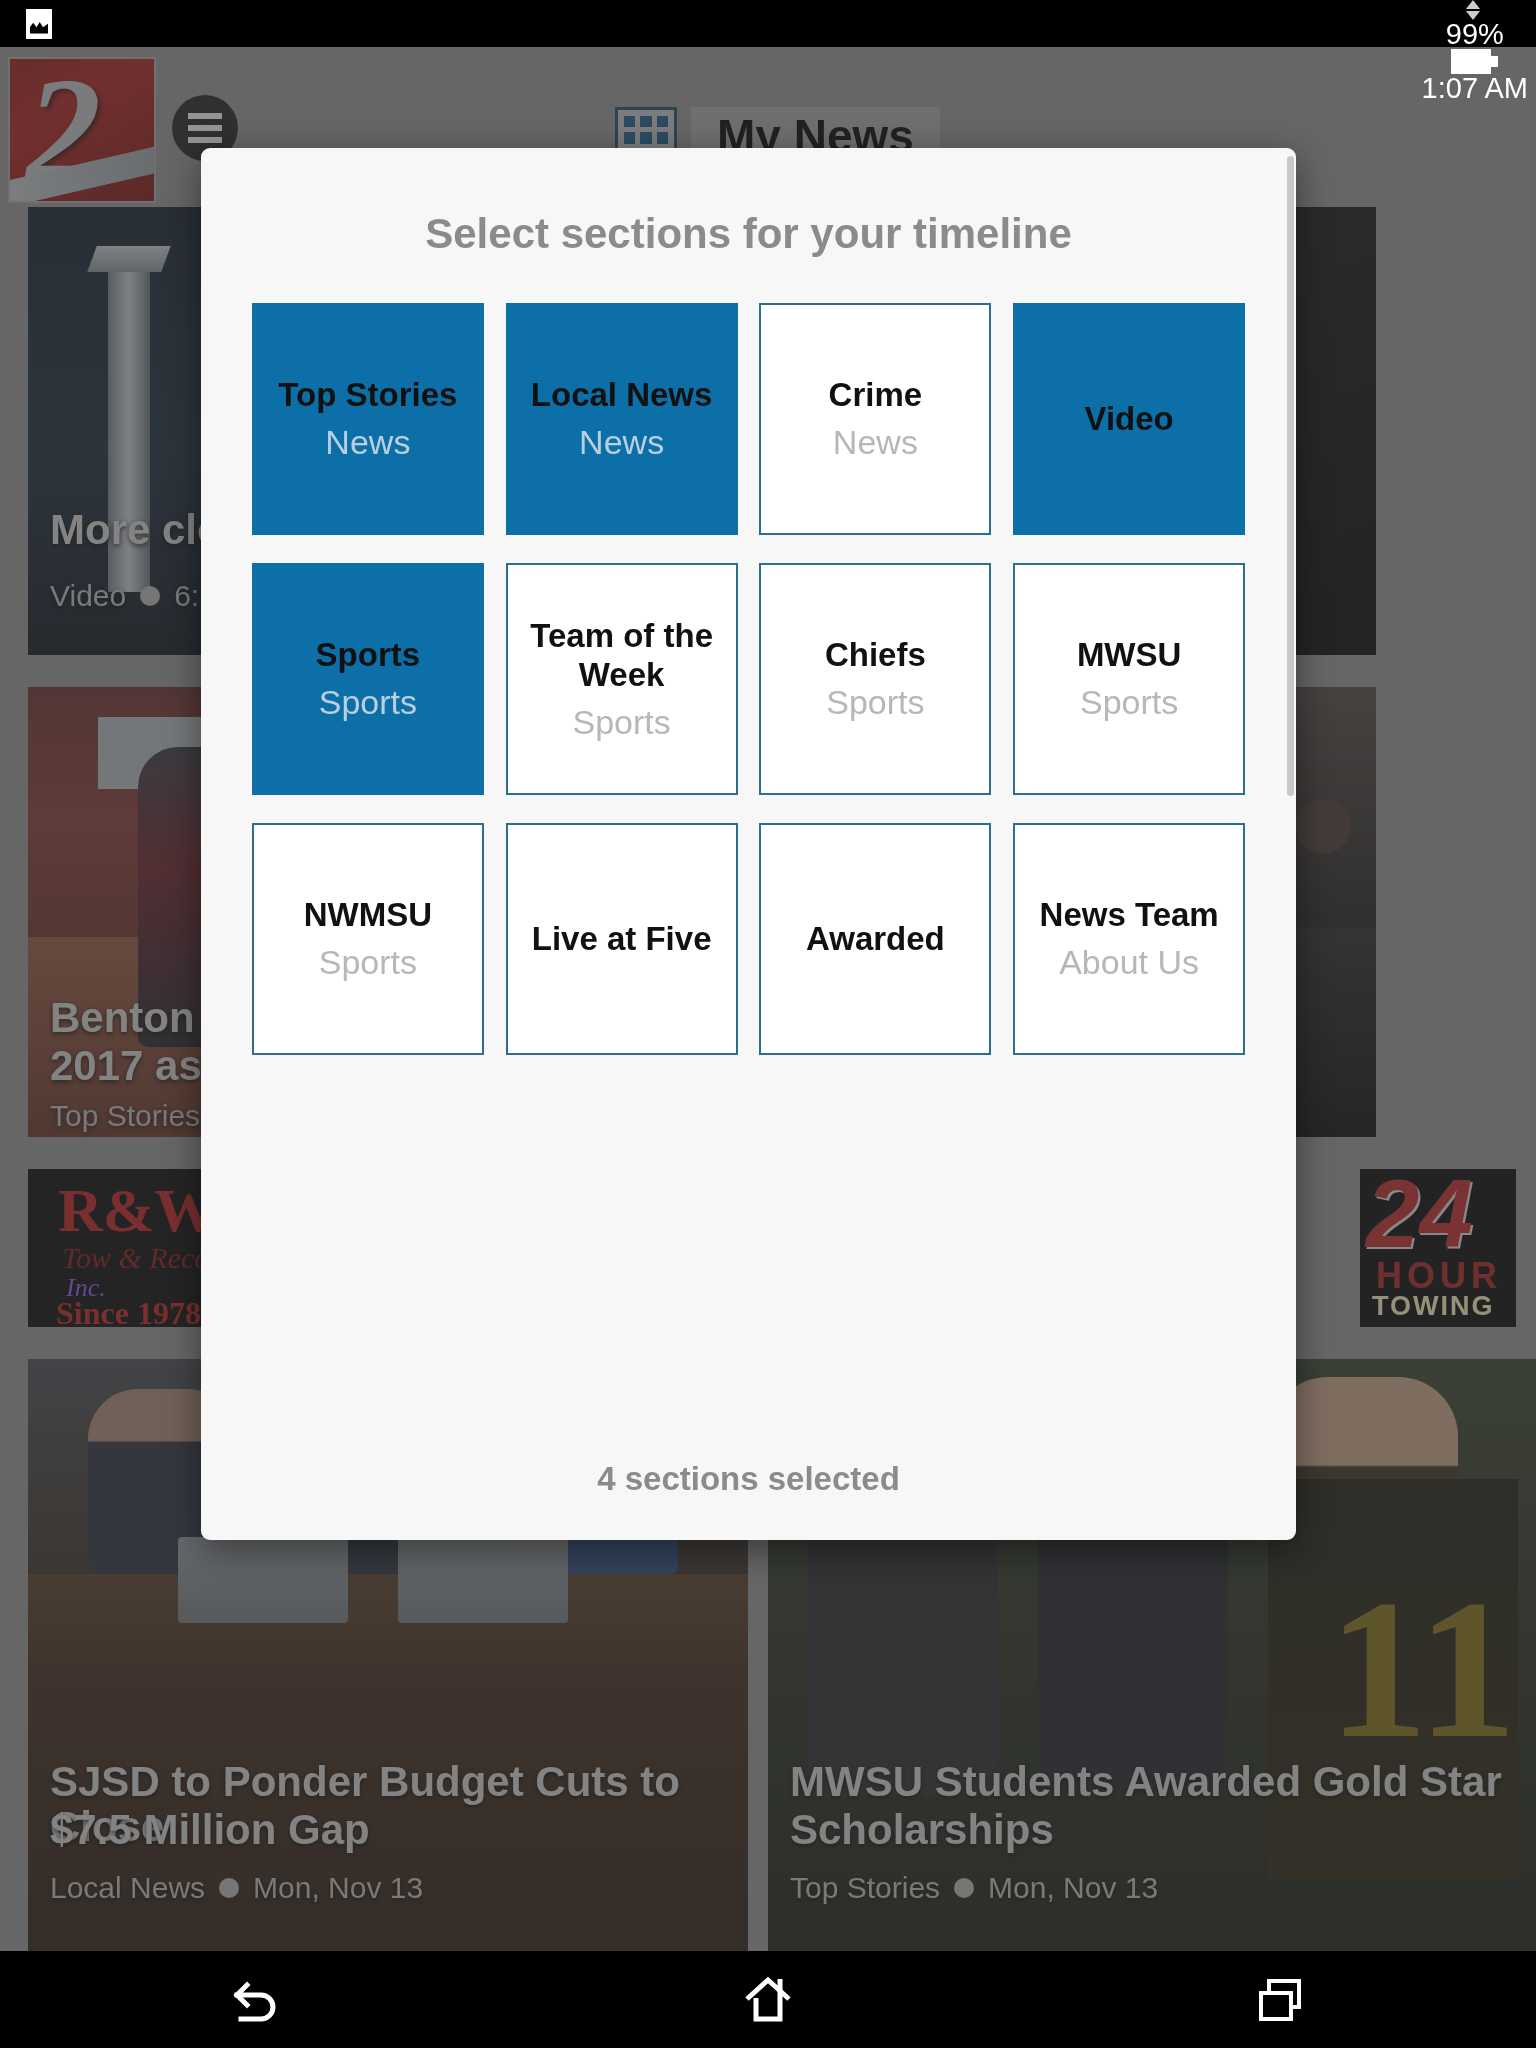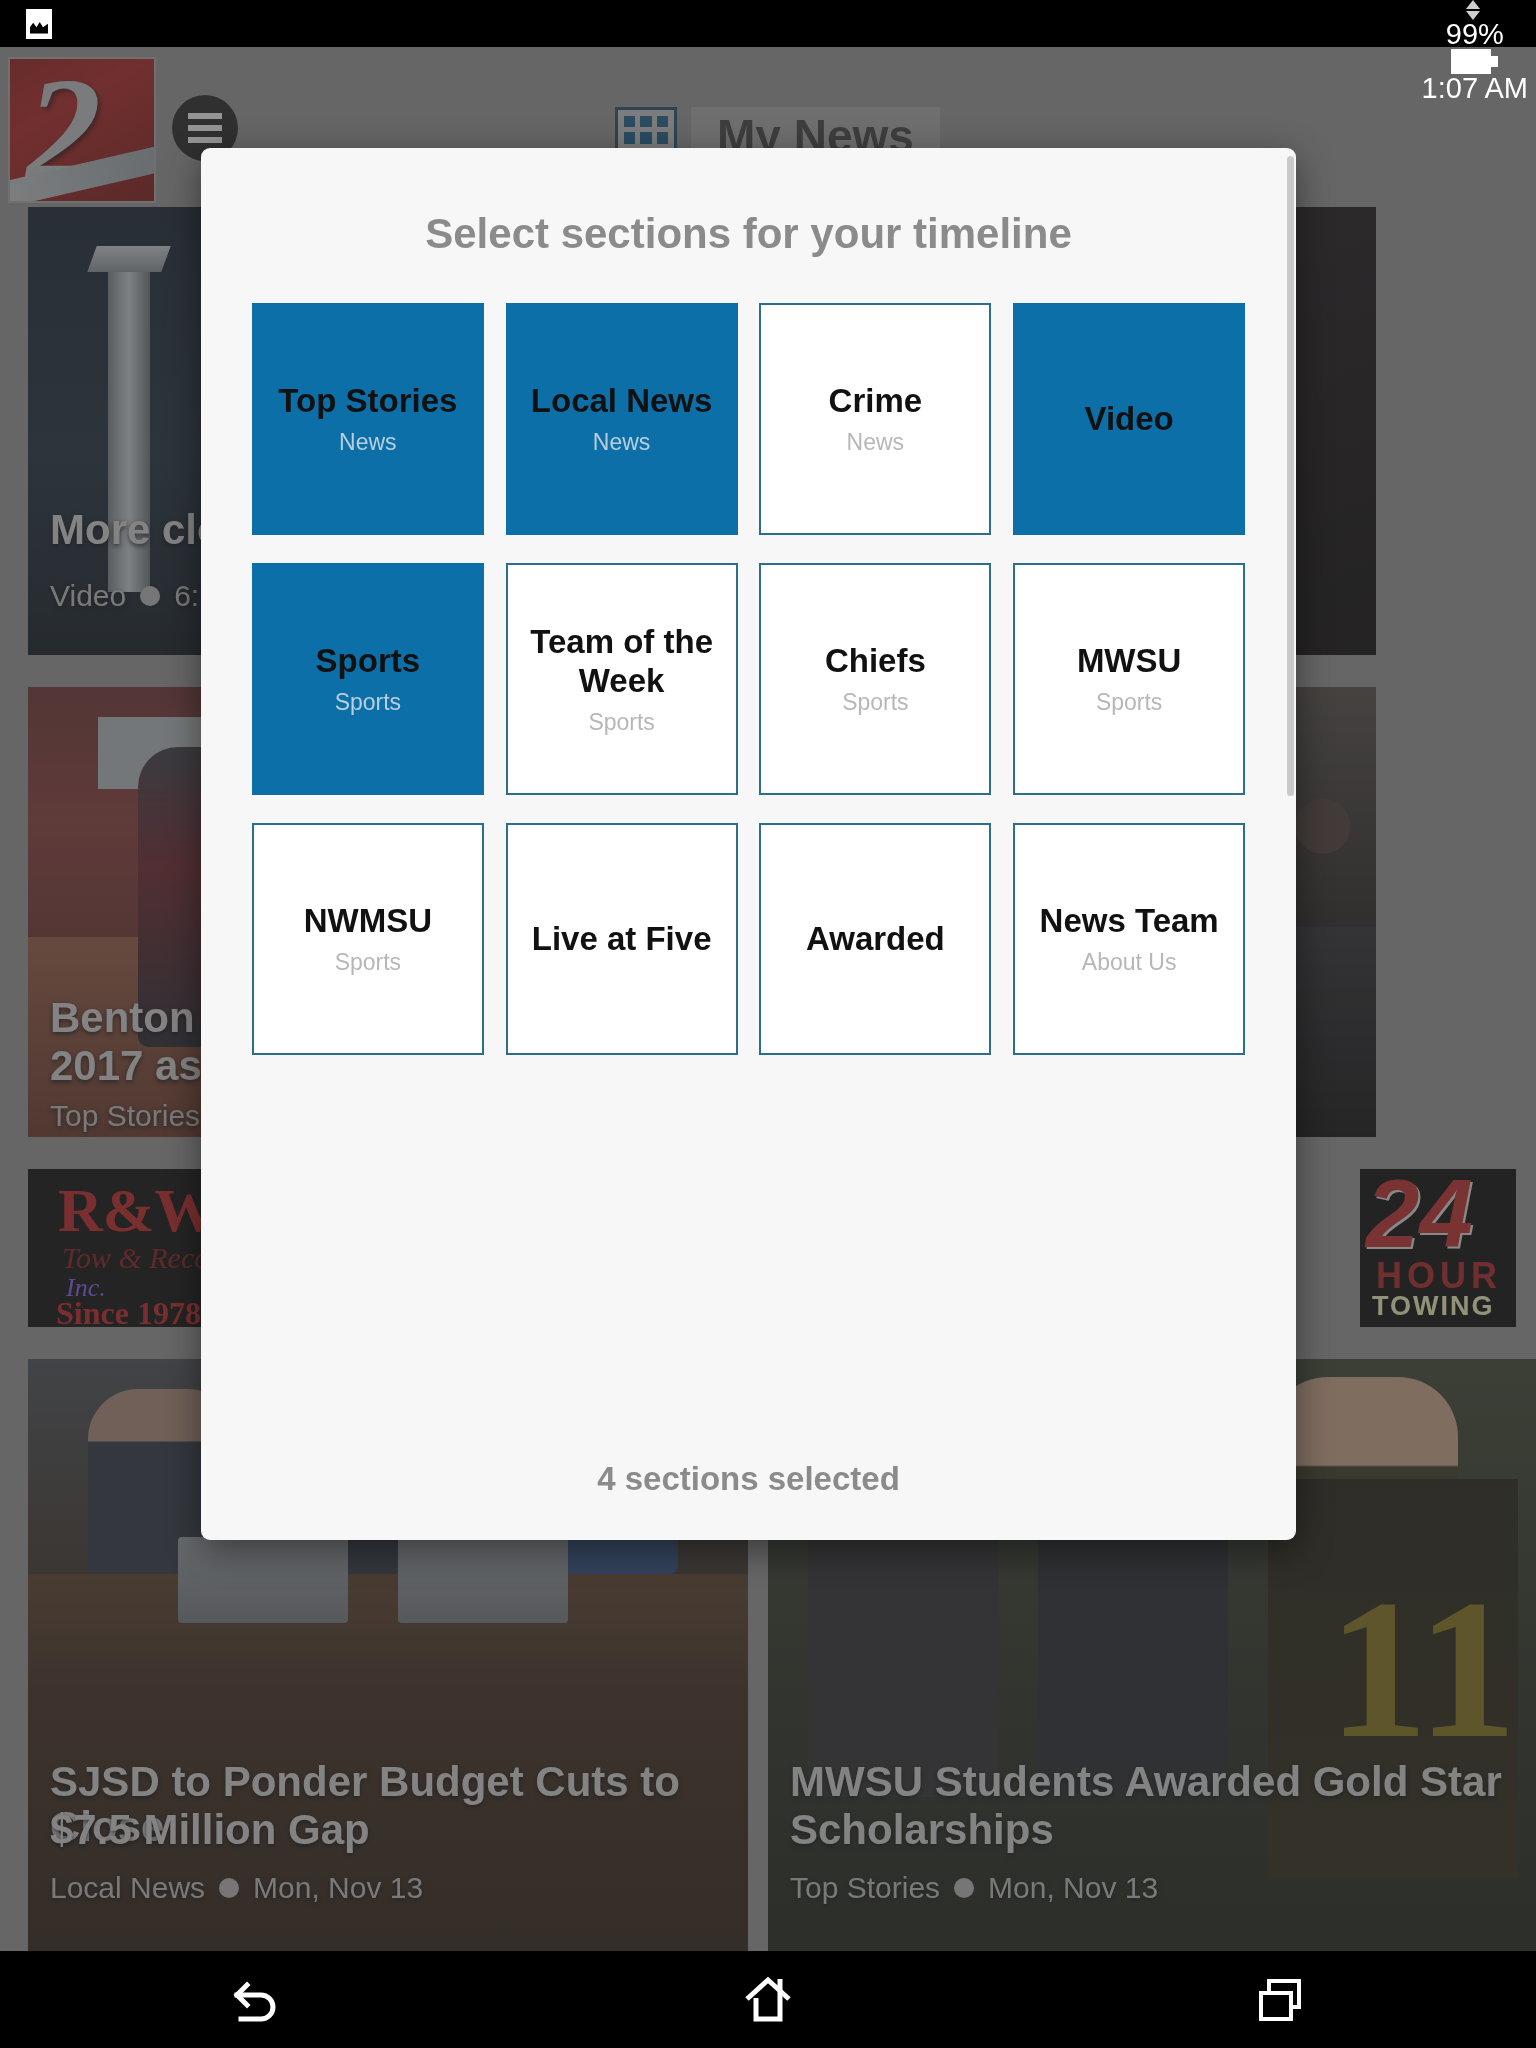--- a/index.html
+++ b/index.html
@@ -191,21 +191,21 @@
     gap: 5px;
     padding: 6px;
     box-sizing: border-box;
   }
   .grid-icon i { display: block; background: #18608f; }
   .mynews-label {
     background: rgba(190,190,190,.55);
     padding: 6px 26px 10px 26px;
     font-size: 46px;
     font-weight: bold;
-    color: #404040;
+    color: #000000;
     line-height: 1;
   }
   .updated {
     position: absolute;
     left: 618px; top: 136px;
     font-size: 26px;
     color: #3b3b3b;
     font-weight: bold;
   }
 
@@ -595,21 +595,21 @@
     border-color: #0d6fa8;
   }
   .tile .t-name {
     font-size: 33px;
     font-weight: bold;
     color: #111;
     line-height: 1.18;
   }
   .tile .t-cat {
     margin-top: 9px;
-    font-size: 23px;
+    font-size: 34px;
     color: #b7b7b7;
     line-height: 1.1;
   }
   .tile.selected .t-cat { color: #b9cfdf; }
   .dialog-footer {
     position: absolute;
     left: 0; bottom: 42px;
     width: 100%;
     text-align: center;
     font-size: 33px;

